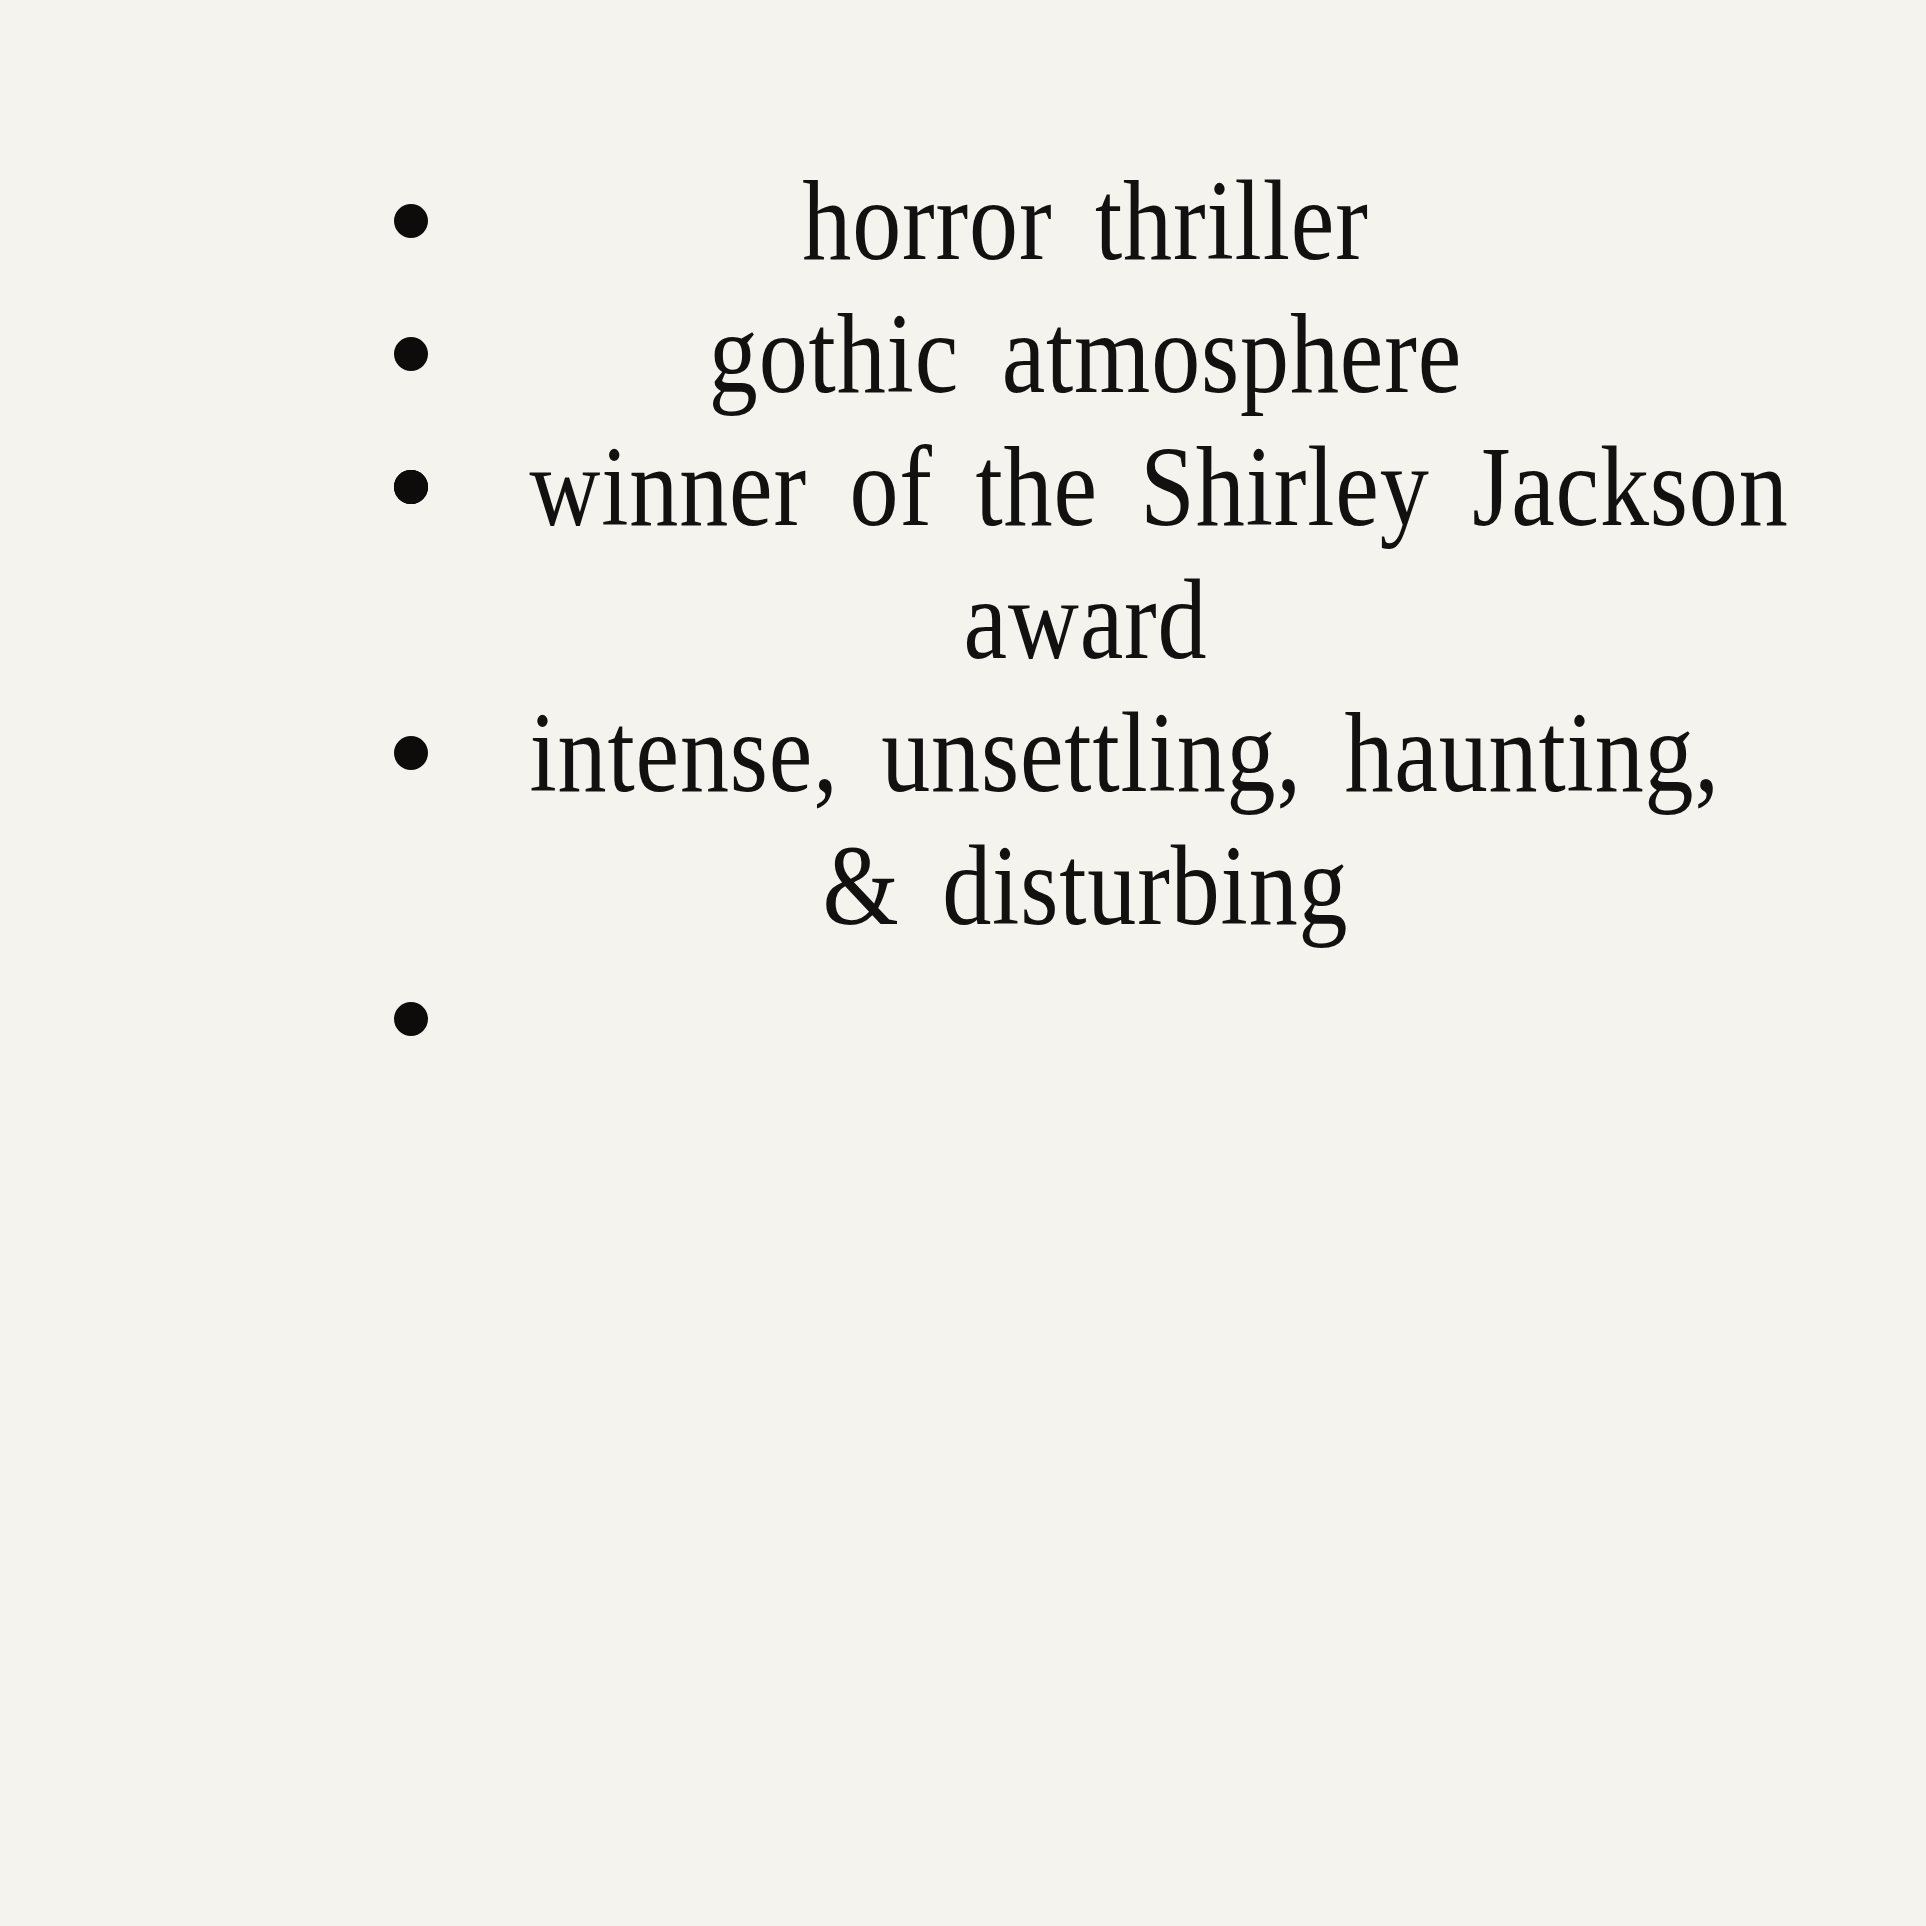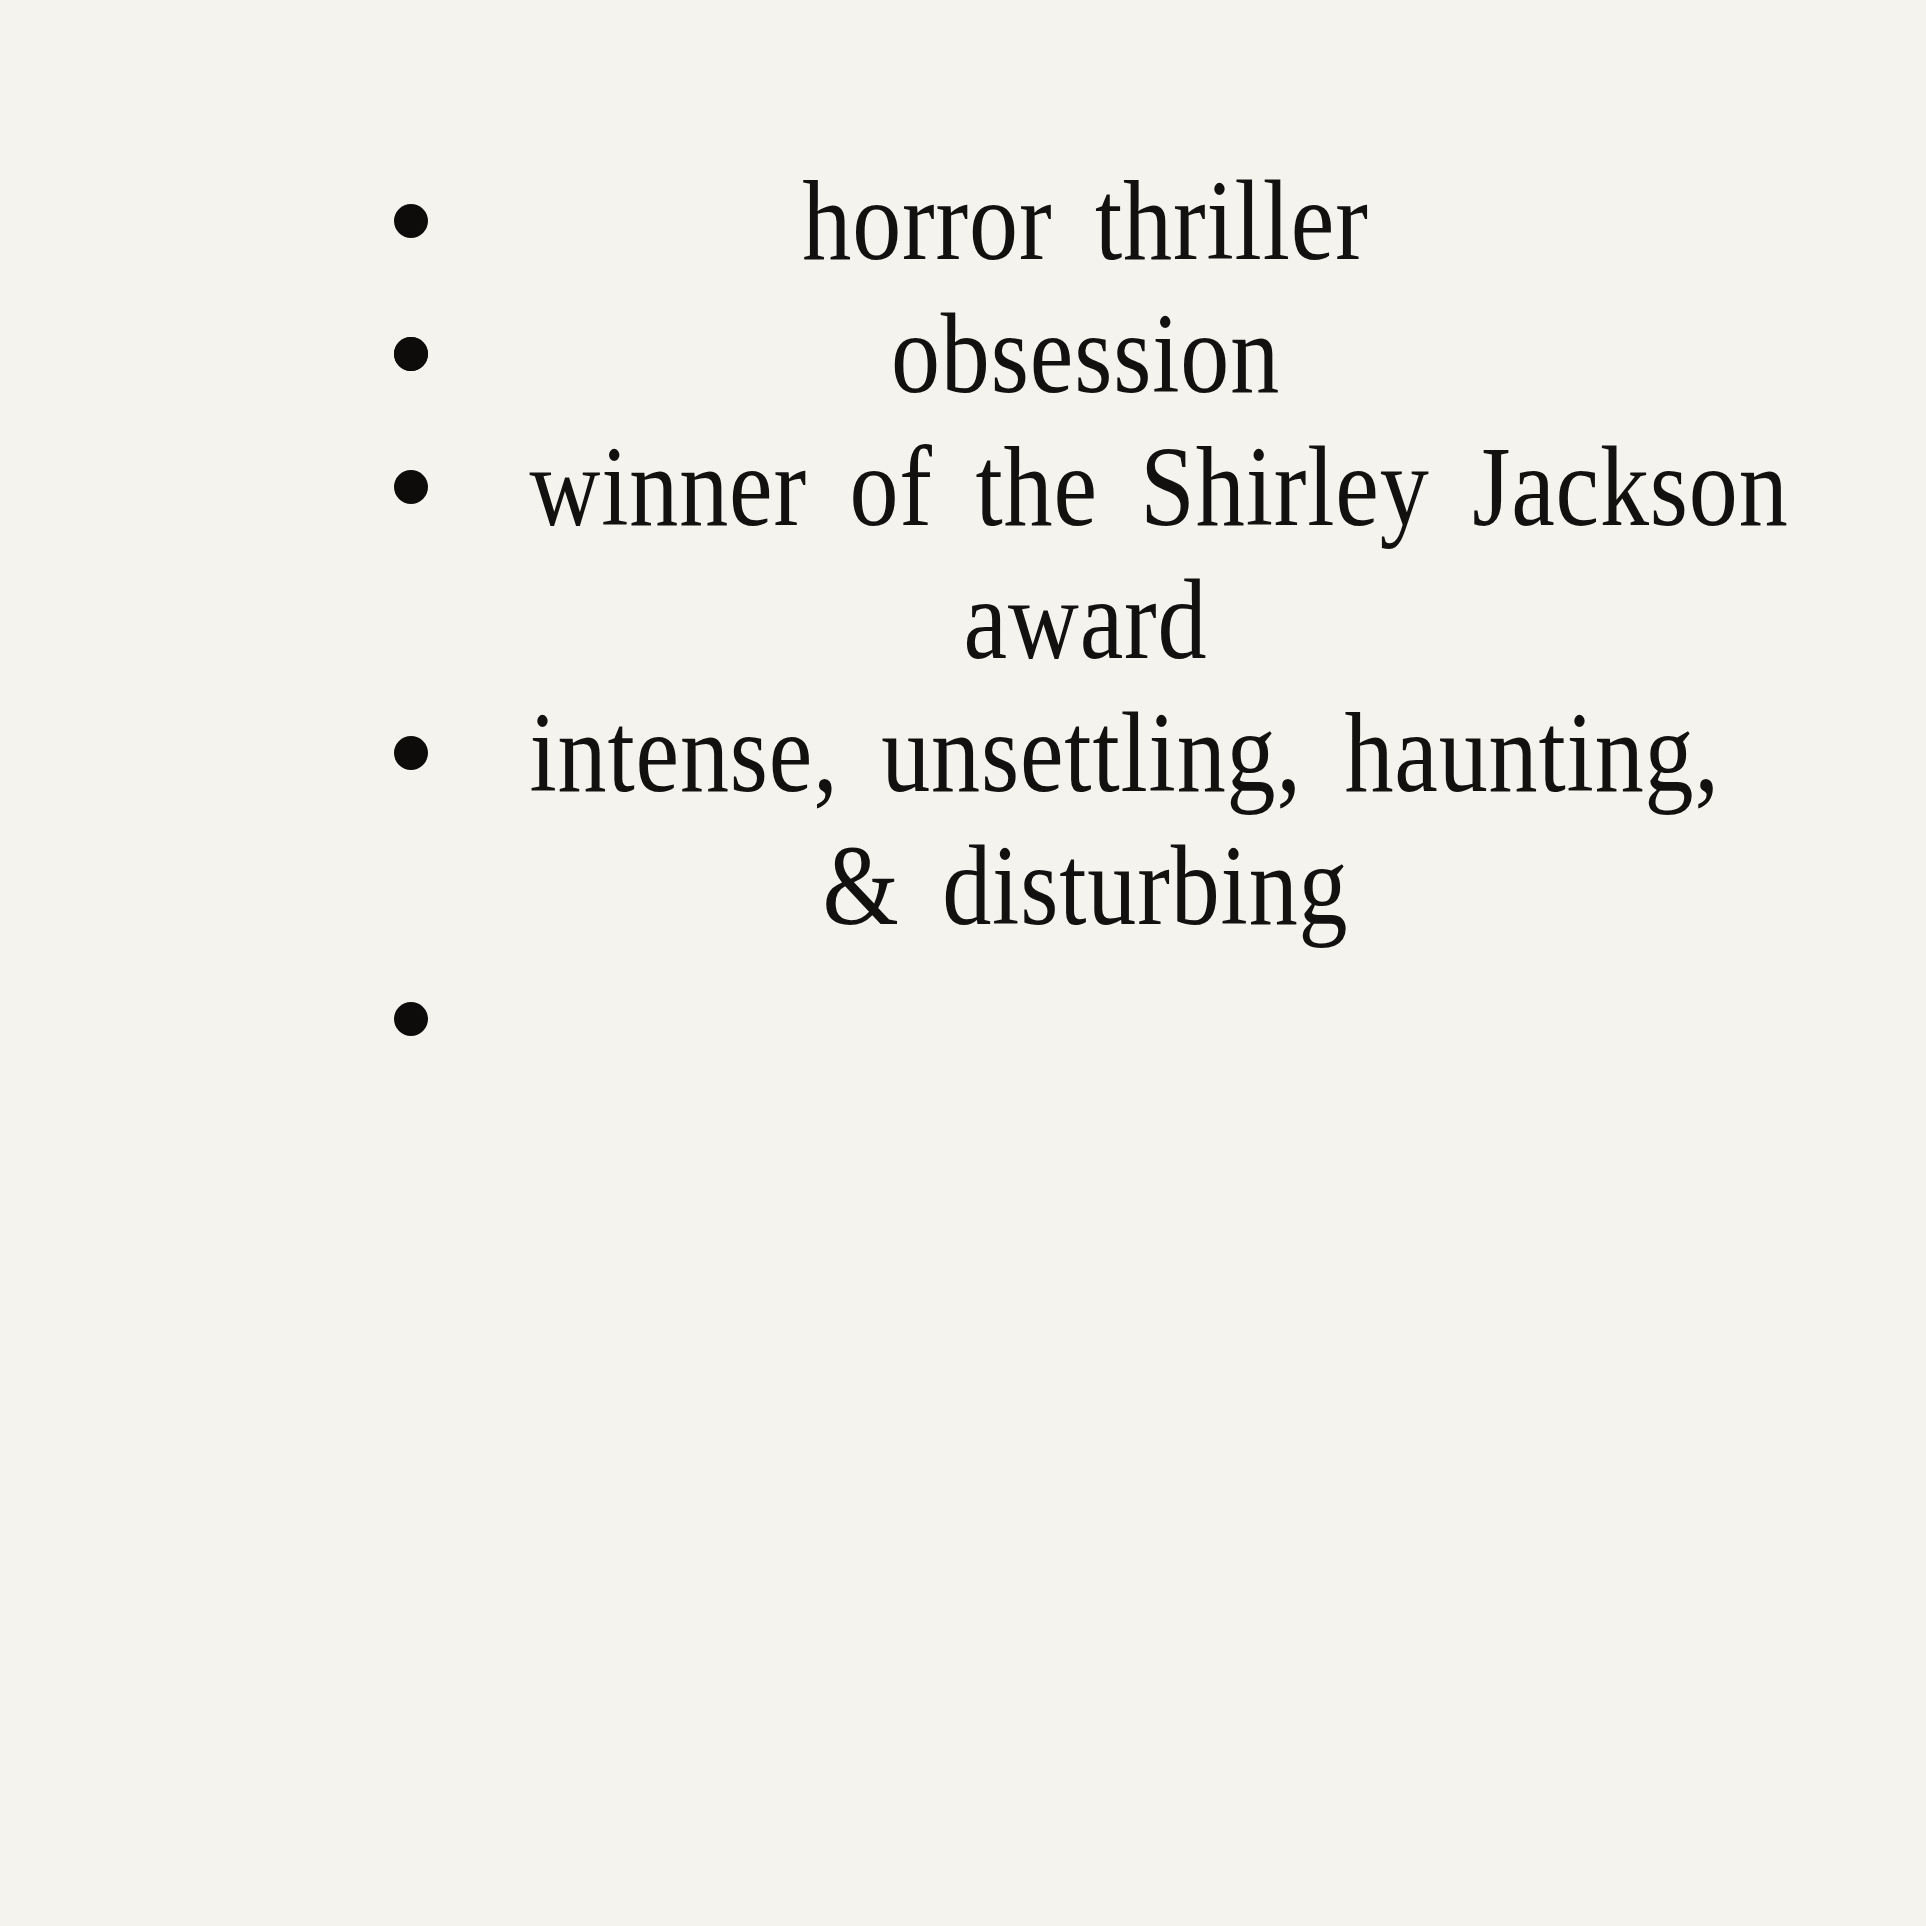--- a/index.html
+++ b/index.html
@@ -60,31 +60,34 @@
   <div class="list">
 
     <div class="item">
       <span class="bullet"></span>
       <div class="text-block">
         <div class="line">horror thriller</div>
       </div>
     </div>
 
 
+    <div class="item">
+      <span class="bullet"></span>
+      <div class="text-block">
+        <div class="line">gothic atmosphere</div>
+      </div>
+    </div>
 
     <div class="item">
       <span class="bullet"></span>
     </div>
 
 
     <div class="item">
       <span class="bullet"></span>
-      <div class="text-block">
-        <div class="line">obsession</div>
-      </div>
     </div>
 
     <div class="item">
       <span class="bullet"></span>
       <div class="text-block">
         <div class="line">winner of the Shirley Jackson</div>
         <div class="line">award</div>
       </div>
     </div>
 

